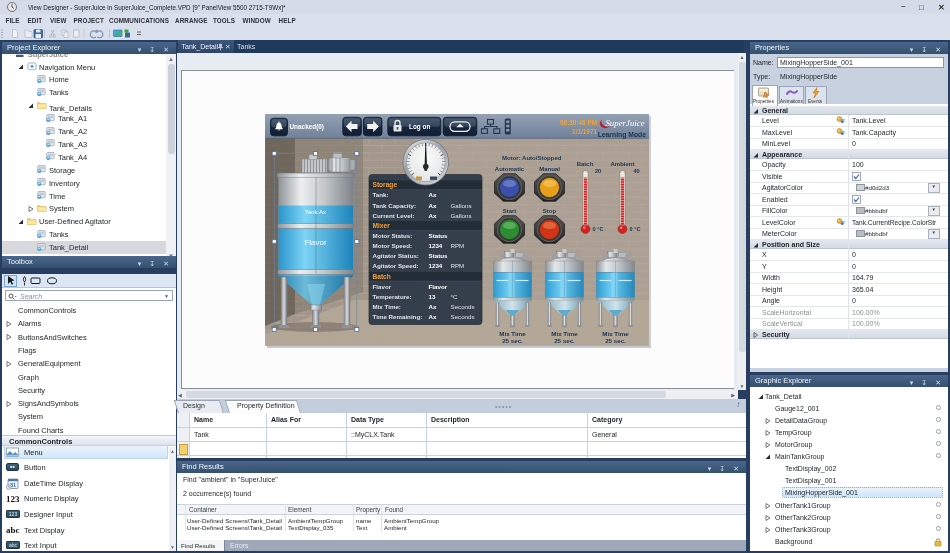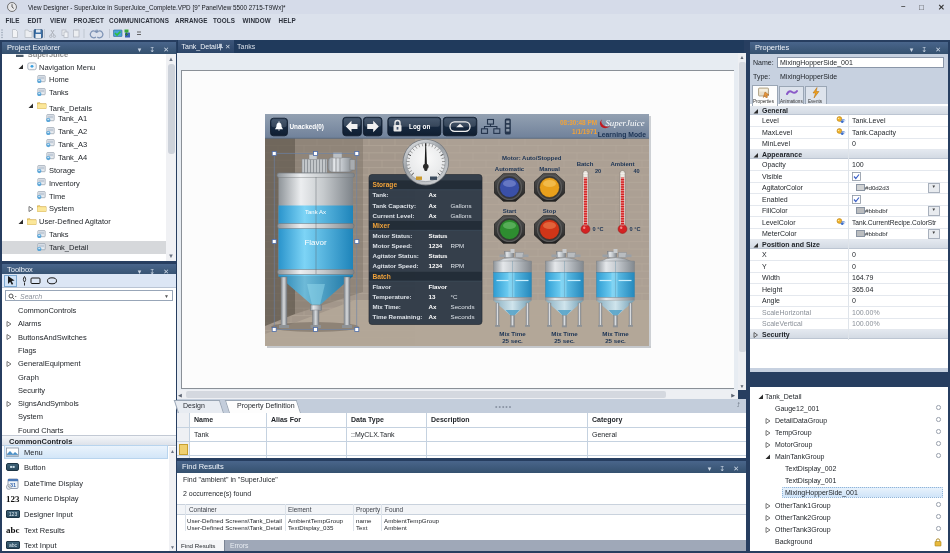--- a/index.html
+++ b/index.html
@@ -209,21 +209,21 @@
       </svg>
     <div class="trow" style="left:47px;top:189.1px">Tank_Detail</div>
 
     <div class="abs" style="left:164px;top:0;width:10px;height:207px;background:#f0f1f4">
       <div class="abs" style="left:0;top:0;width:10px;height:10px;color:#6a7383;font-size:6px;text-align:center;line-height:10px">▲</div>
       <div class="abs" style="left:1.5px;top:10px;width:7px;height:90px;background:#cdd2da;border-radius:3px"></div>
       <div class="abs" style="left:0;bottom:0;width:10px;height:10px;color:#6a7383;font-size:6px;text-align:center;line-height:10px">▼</div>
     </div>
   </div>
 
-  <div class="panel-title" style="left:2px;top:264px;width:174px;height:12px">Toolbox<span class="ptitle-icons">▾&nbsp;↧&nbsp;✕</span></div>
+  <div class="panel-title" style="left:2px;top:256px;width:174px;height:12px">Toolbox<span class="ptitle-icons">▾&nbsp;↧&nbsp;✕</span></div>
   <div class="abs" style="left:2px;top:274px;width:174px;height:277px;background:#ffffff;overflow:hidden">
 
     <div class="abs" style="left:0;top:0;width:174px;height:14px;background:#dce6f5;border-bottom:1px solid #b9c4d4">
       <div class="abs" style="left:2px;top:0.5px;width:13px;height:12px;background:#cfe2f7;border:1px solid #7ba7d0"></div>
       <svg class="abs" style="left:0;top:0" width="60" height="14" viewBox="0 0 60 14">
         <path d="M6 2 l0 8 l2.2-2.2 l1.6 3 l1.4-0.8 l-1.6-3 l3-0.4 z" fill="#1a1a1a"></path>
         <path d="M22.5 2.5 c-1.5 2 -1.5 4 0 5.5 c1.5 -1.5 1.5 -3.5 0 -5.5 z M22.5 8.5 l0 3" stroke="#1a1a1a" stroke-width="0.9" fill="none"></path>
         <rect x="29" y="4" width="9" height="5.5" rx="1" fill="none" stroke="#1a1a1a" stroke-width="1"></rect>
         <ellipse cx="50" cy="6.8" rx="4.5" ry="3" fill="none" stroke="#1a1a1a" stroke-width="1"></ellipse>
       </svg>
@@ -282,21 +282,21 @@
         <text x="7" y="8.5" font-size="5.5" fill="#3a6ab0" text-anchor="middle" font-family="Liberation Sans" font-weight="bold">31</text>
         <circle cx="2.8" cy="9" r="2.4" fill="#dfe7ef" stroke="#8a94a2" stroke-width="0.7"></circle>
         <path d="M2.8 7.6 v1.4 l1 0.6" stroke="#555" stroke-width="0.6" fill="none"></path>
       </svg>
     <div class="trow" style="left:22px;top:204.7px">DateTime Display</div>
     <div class="abs" style="left:4px;top:219.8px;font-size:9px;font-weight:bold;color:#111;font-family:'Liberation Serif',serif">123</div>
     <div class="trow" style="left:22px;top:220.3px">Numeric Display</div>
     <div class="abs" style="left:4px;top:235.9px;width:14px;height:8px;background:linear-gradient(#3e6277,#2a4a5e);border-radius:1px;border:1px solid #1d3545;color:#dce8f0;font-size:5px;text-align:center;line-height:7px">123</div>
     <div class="trow" style="left:22px;top:235.9px">Designer Input</div>
     <div class="abs" style="left:4px;top:251px;font-size:9px;font-weight:bold;color:#111;font-family:'Liberation Serif',serif">abc</div>
-    <div class="trow" style="left:22px;top:251.5px">Text Results</div>
+    <div class="trow" style="left:22px;top:251.5px">Text Display</div>
     <div class="abs" style="left:4px;top:267.1px;width:14px;height:8px;background:linear-gradient(#3e6277,#2a4a5e);border-radius:1px;border:1px solid #1d3545;color:#dce8f0;font-size:5px;text-align:center;line-height:7px">abc</div>
     <div class="trow" style="left:22px;top:267.1px">Text Input</div>
     <div class="abs" style="left:167px;top:173px;width:7px;height:104px;background:#f0f1f4">
       <div class="abs" style="left:0;top:0;width:7px;height:8px;color:#6a7383;font-size:5px;text-align:center;line-height:8px">▲</div>
       <div class="abs" style="left:0;bottom:0;width:7px;height:8px;color:#6a7383;font-size:5px;text-align:center;line-height:8px">▼</div>
     </div>
   </div>
 
   <div class="abs" style="left:177px;top:40px;width:567px;height:13px;background:#203a5c">
     <div class="abs" style="left:0.5px;top:0;width:56px;height:13px;background:linear-gradient(#3d567a,#2c4568);color:#eef2f8;font-size:7px;padding:2.5px 0 0 4px">Tank_Detail</div>
@@ -1346,20 +1346,21 @@
     <div class="abs" style="left:12px;top:266px;font-size:7px;color:#8a9098">ScaleVertical</div>
     <div class="abs" style="left:102px;top:266px;font-size:7px;color:#8a9098">100.00%</div>
     <div class="abs" style="left:0;top:276px;width:198px;height:9px;background:linear-gradient(#e3e8ef,#d3dae3);border-bottom:1px solid #bcc5d2"></div>
     <svg class="abs" style="left:3px;top:277.5px" width="6" height="6" viewBox="0 0 6 6">
         <path d="M1 0.5 L4.5 3 L1 5.5 Z" fill="none" stroke="#555" stroke-width="0.9"></path>
       </svg>
     <div class="abs" style="left:12px;top:276.5px;font-size:7px;font-weight:bold;color:#1d2126">Security</div>
     <div class="abs" style="left:98px;top:61px;width:1px;height:225px;background:#dfe4ea"></div>
   </div>
 
+  <div class="panel-title" style="left:750px;top:375px;width:198px;height:12px">Graphic Explorer<span class="ptitle-icons">▾&nbsp;↧&nbsp;✕</span></div>
   <div class="abs white" style="left:750px;top:387px;width:198px;height:164px;overflow:hidden">
     <svg class="abs" style="left:8px;top:7.0px" width="6" height="6" viewBox="0 0 6 6">
         <path d="M5 0.5 V5 H0.5 Z" fill="#2b2b2b"></path>
       </svg>
     <div class="abs" style="left:15px;top:5.5px;font-size:7px;color:#1d2126">Tank_Detail</div>
     <div class="abs" style="left:25px;top:17.5px;font-size:7px;color:#1d2126">Gauge12_001</div>
     <div class="abs" style="left:186px;top:18.0px;width:4.5px;height:4.5px;border:1px solid #9aa2ae;border-radius:50%"></div>
     <svg class="abs" style="left:15px;top:31.0px" width="6" height="6" viewBox="0 0 6 6">
         <path d="M1 0.5 L5 3 L1 5.5 Z" fill="none" stroke="#6a6a6a" stroke-width="0.9"></path>
       </svg>

